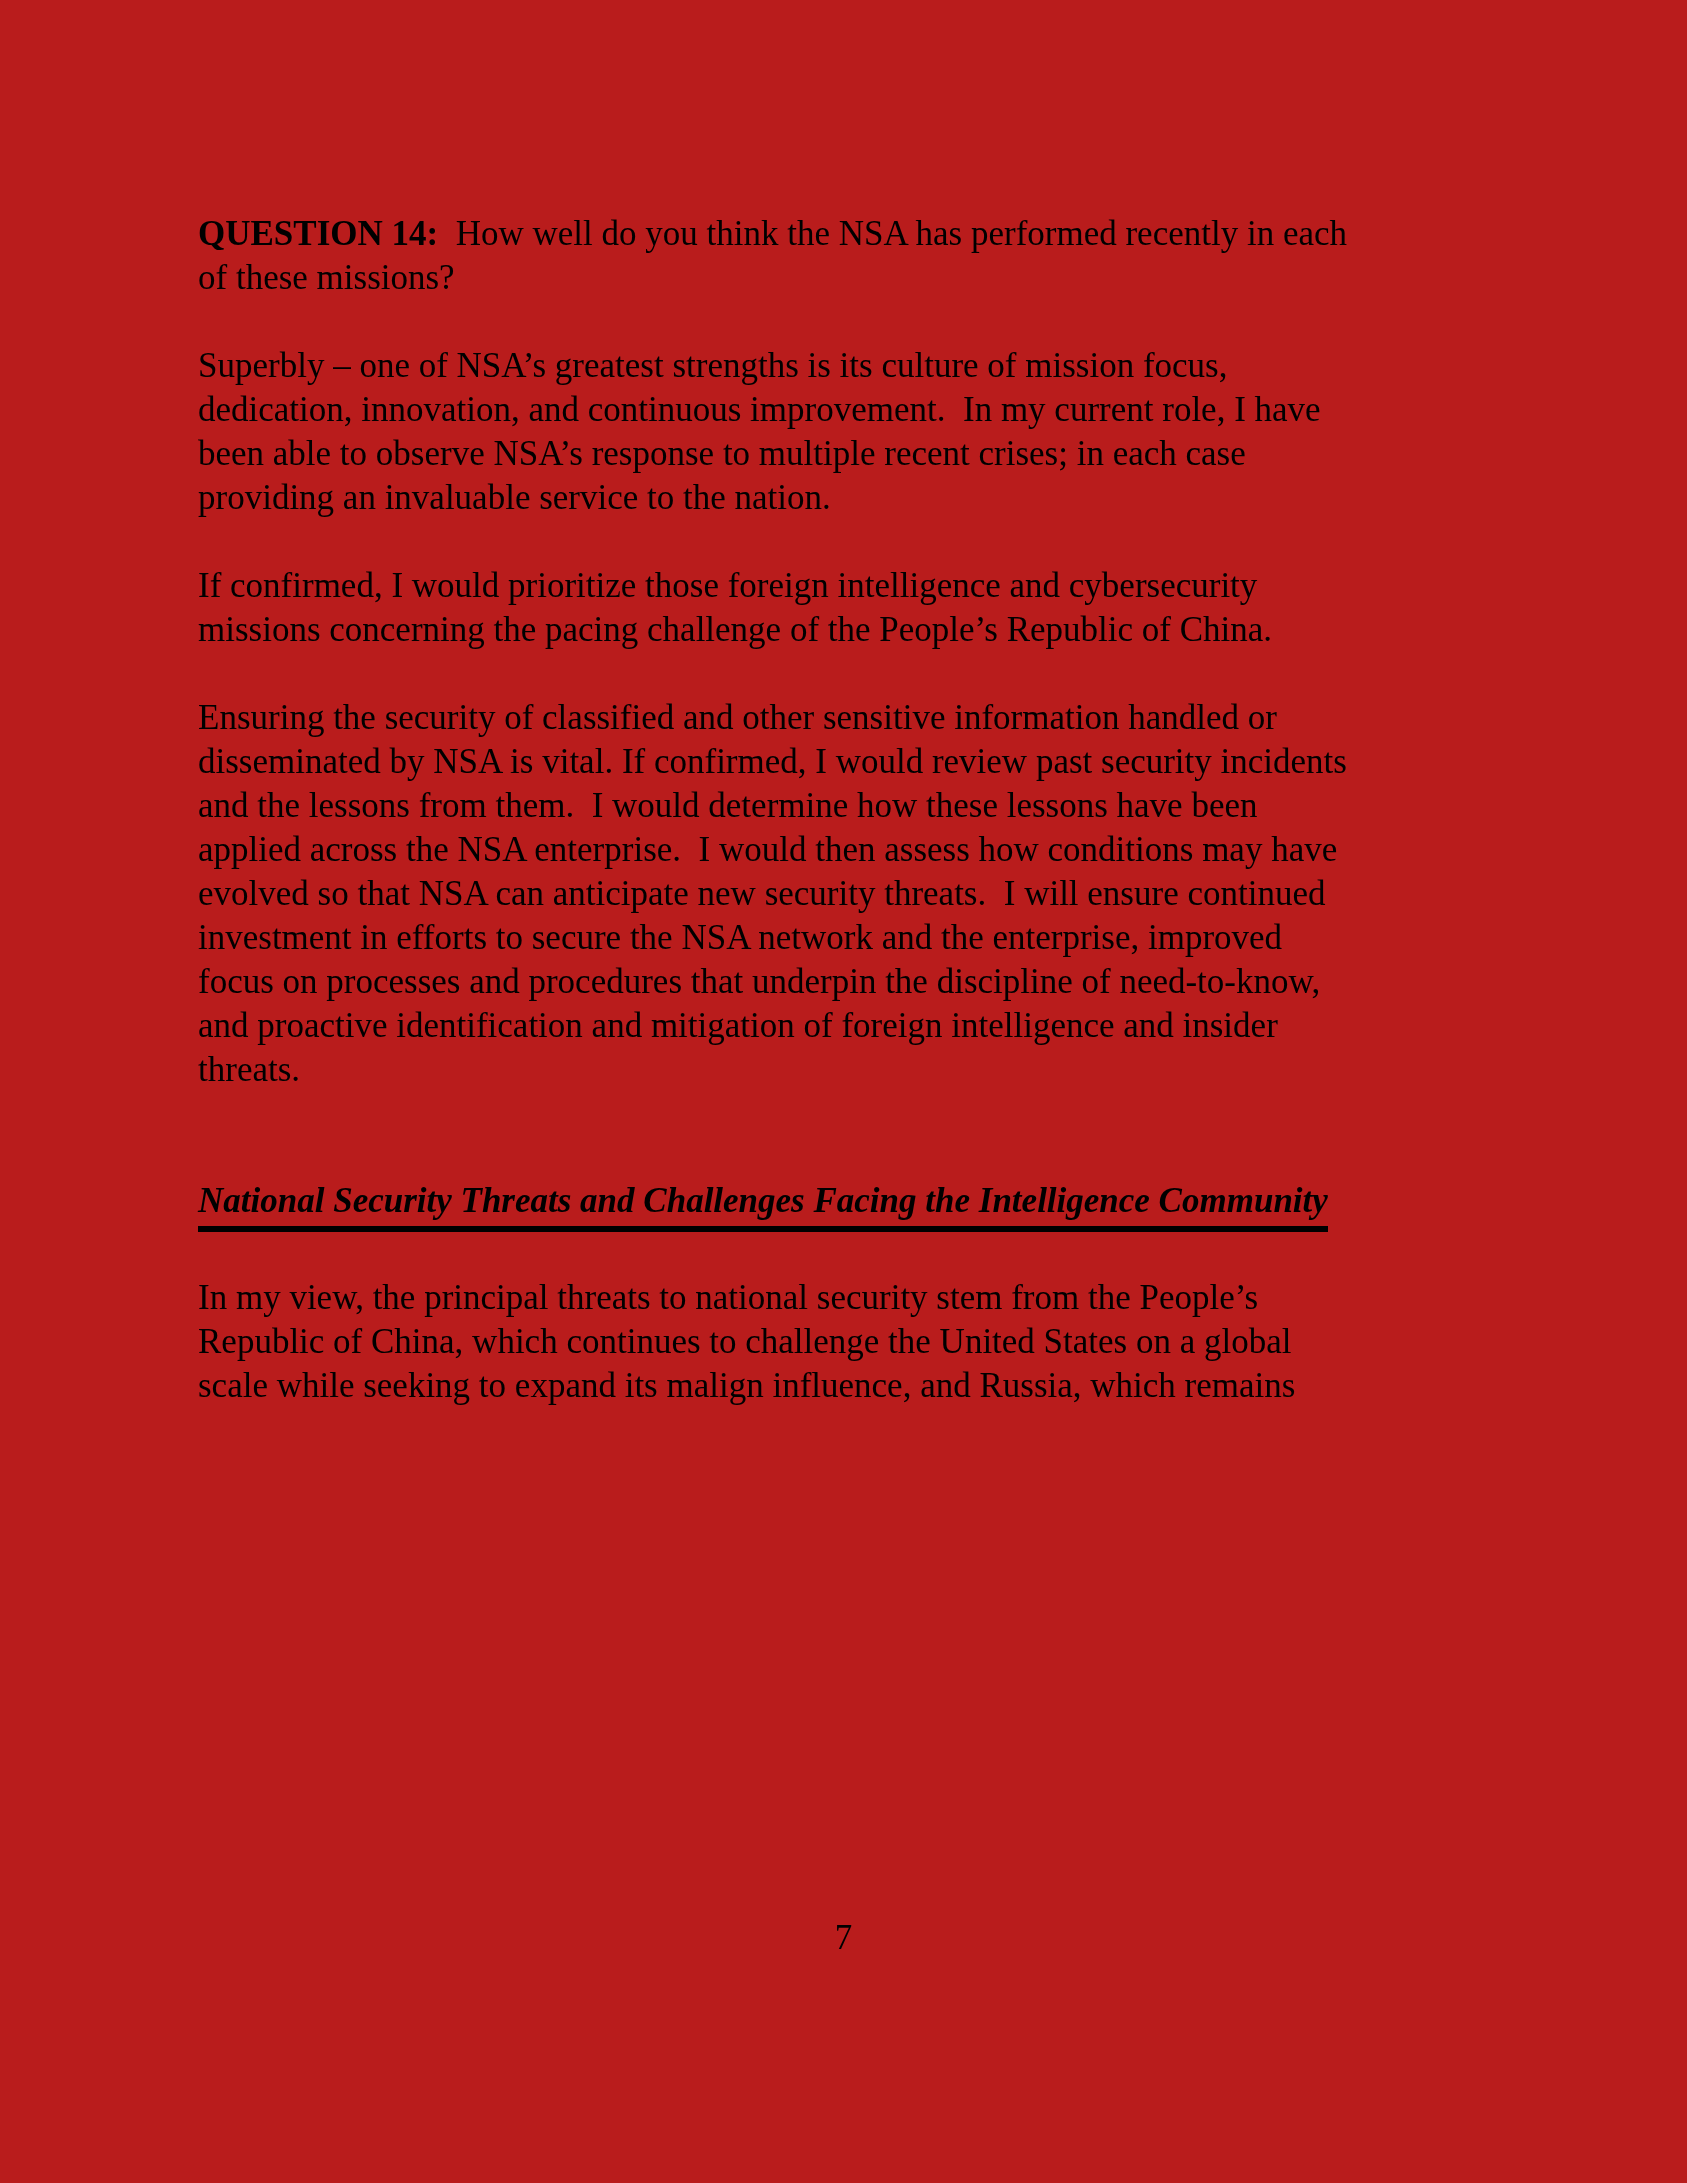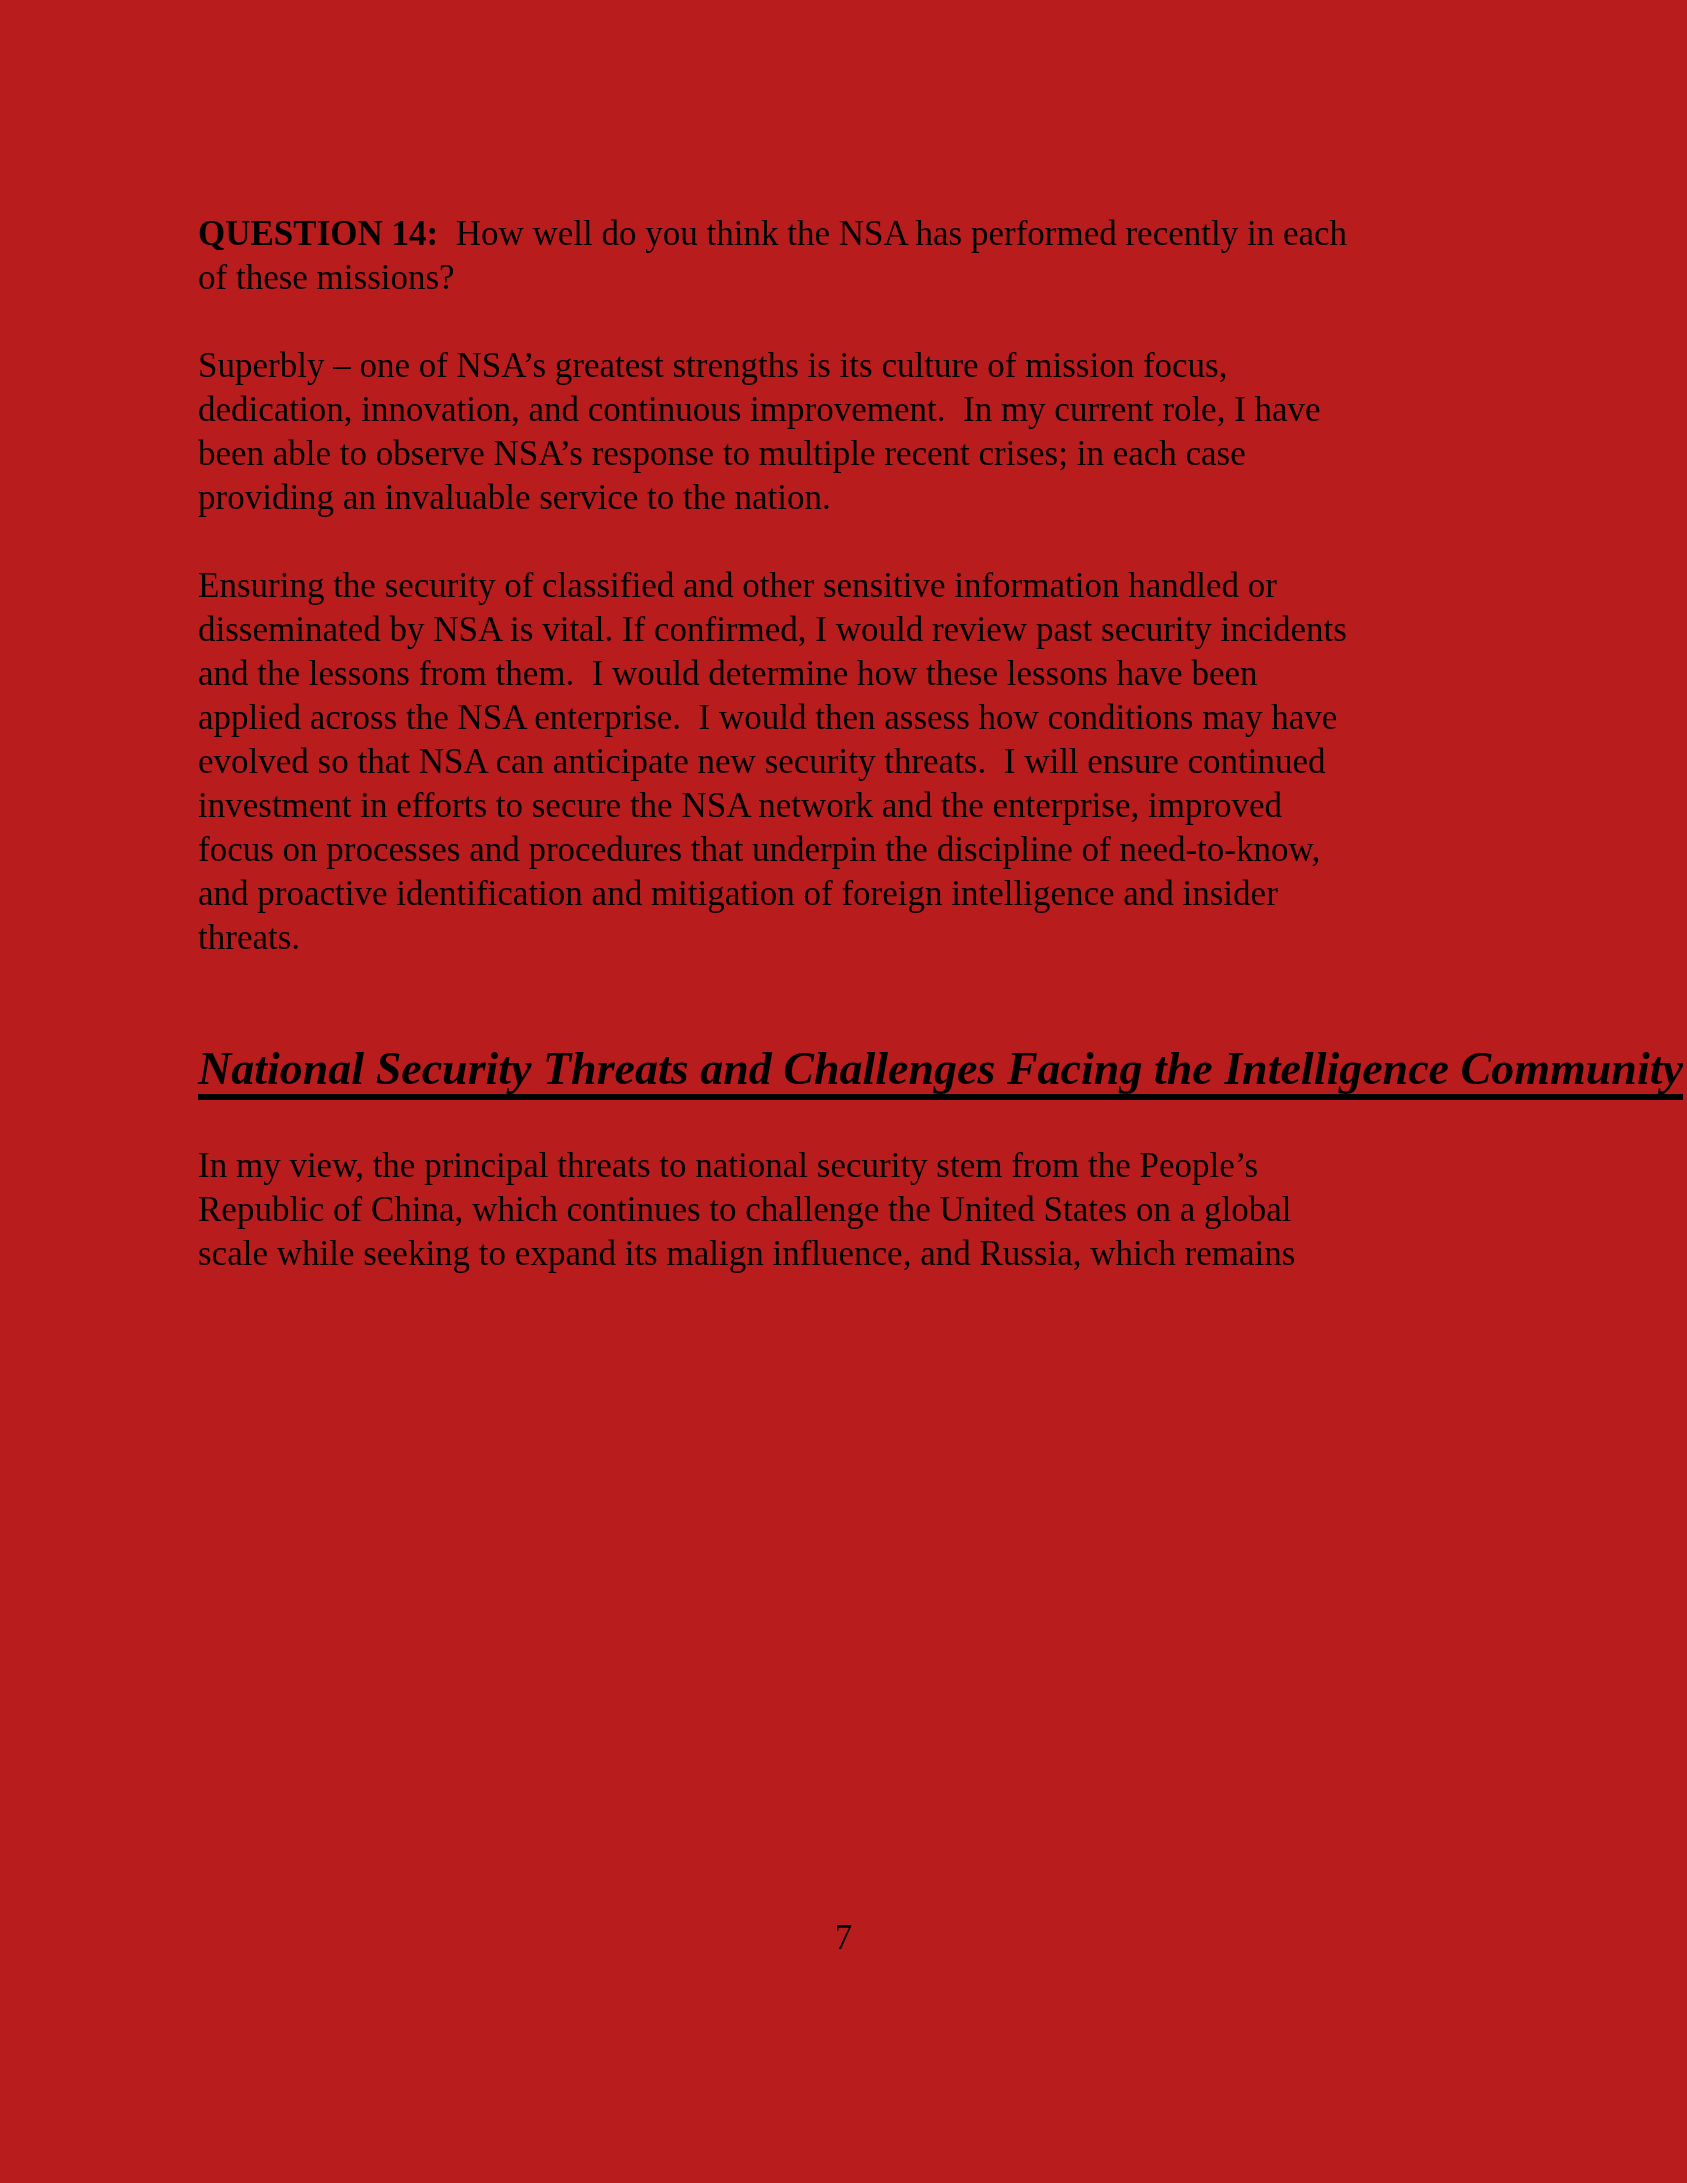--- a/index.html
+++ b/index.html
@@ -26,21 +26,21 @@
   }
   .para {
     margin: 0 0 44px 0;
     white-space: pre;
   }
   .q-label {
     font-weight: bold;
   }
   .section-heading {
     margin: 87px 0 44px 0;
-    font-size: 46px;
+    font-size: 35px;
     line-height: 44px;
     font-weight: bold;
     font-style: italic;
     white-space: pre;
   }
   .heading-text {
     display: inline-block;
     border-bottom: 6.6px solid #000000;
     padding-bottom: 3.3px;
   }
@@ -56,20 +56,22 @@
 <body>
 
 <div class="page">
   <div class="content">
     <p class="para"><span class="q-label">QUESTION 14:</span><span>  How well do you think the NSA has performed recently in each
 of these missions?</span></p>
     <p class="para"><span>Superbly – one of NSA’s greatest strengths is its culture of mission focus,
 dedication, innovation, and continuous improvement.  In my current role, I have
 been able to observe NSA’s response to multiple recent crises; in each case
 providing an invaluable service to the nation.</span></p>
+    <p class="para"><span>If confirmed, I would prioritize those foreign intelligence and cybersecurity
+missions concerning the pacing challenge of the People’s Republic of China.</span></p>
     <p class="para"><span>Ensuring the security of classified and other sensitive information handled or
 disseminated by NSA is vital. If confirmed, I would review past security incidents
 and the lessons from them.  I would determine how these lessons have been
 applied across the NSA enterprise.  I would then assess how conditions may have
 evolved so that NSA can anticipate new security threats.  I will ensure continued
 investment in efforts to secure the NSA network and the enterprise, improved
 focus on processes and procedures that underpin the discipline of need-to-know,
 and proactive identification and mitigation of foreign intelligence and insider
 threats.</span></p>
     <h2 class="section-heading"><span class="heading-text">National Security Threats and Challenges Facing the Intelligence Community</span></h2>

